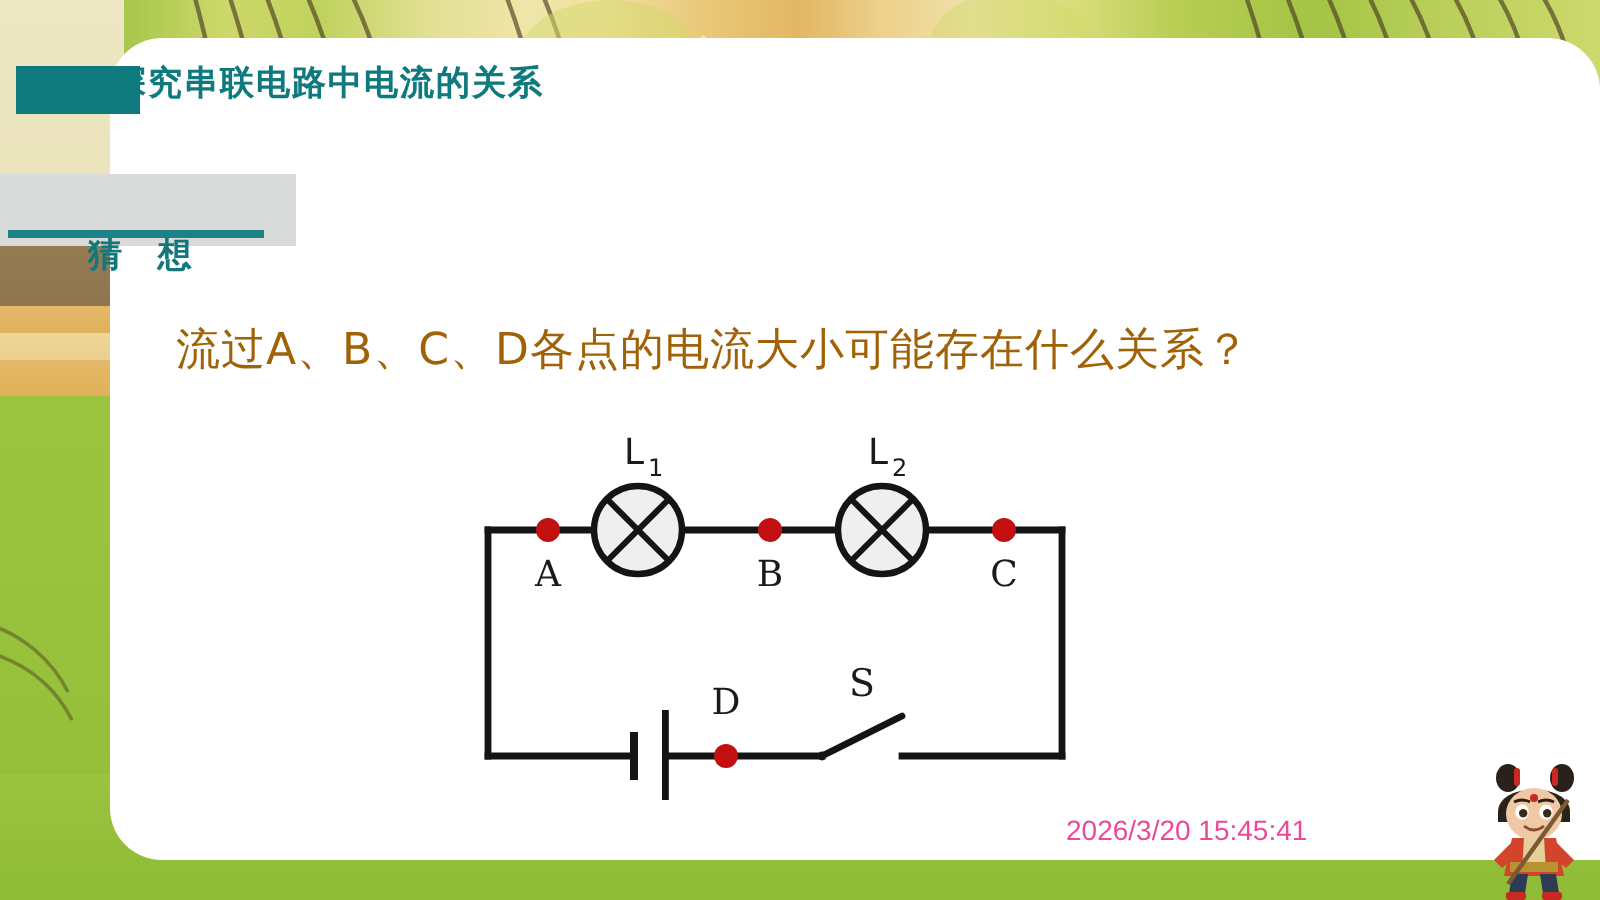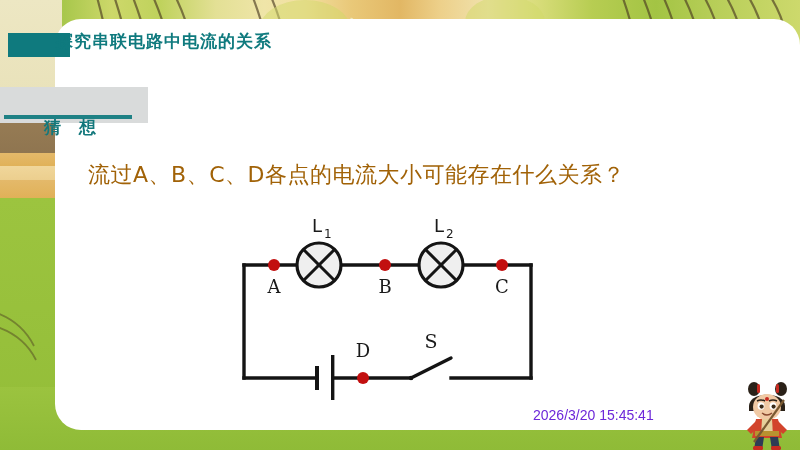--- a/index.html
+++ b/index.html
@@ -82,21 +82,21 @@
     font-size:22px;color:#a16207;white-space:nowrap;letter-spacing:.5px;
   }
 
   
   .circuit{position:absolute;left:215px;top:200px;width:360px;height:200px;}
 
   
   .watermark{
     position:absolute;left:533px;top:407px;
     font-family:"Liberation Sans","DejaVu Sans",sans-serif;
-    font-size:14px;color:#6d28d9;white-space:nowrap;
+    font-size:14px;color:#ec4899;white-space:nowrap;
   }
 
   
   .mascot{position:absolute;left:736px;top:380px;width:62px;height:70px;}
 </style>
 </head>
 <body>
 
 <div id="stage">
 

